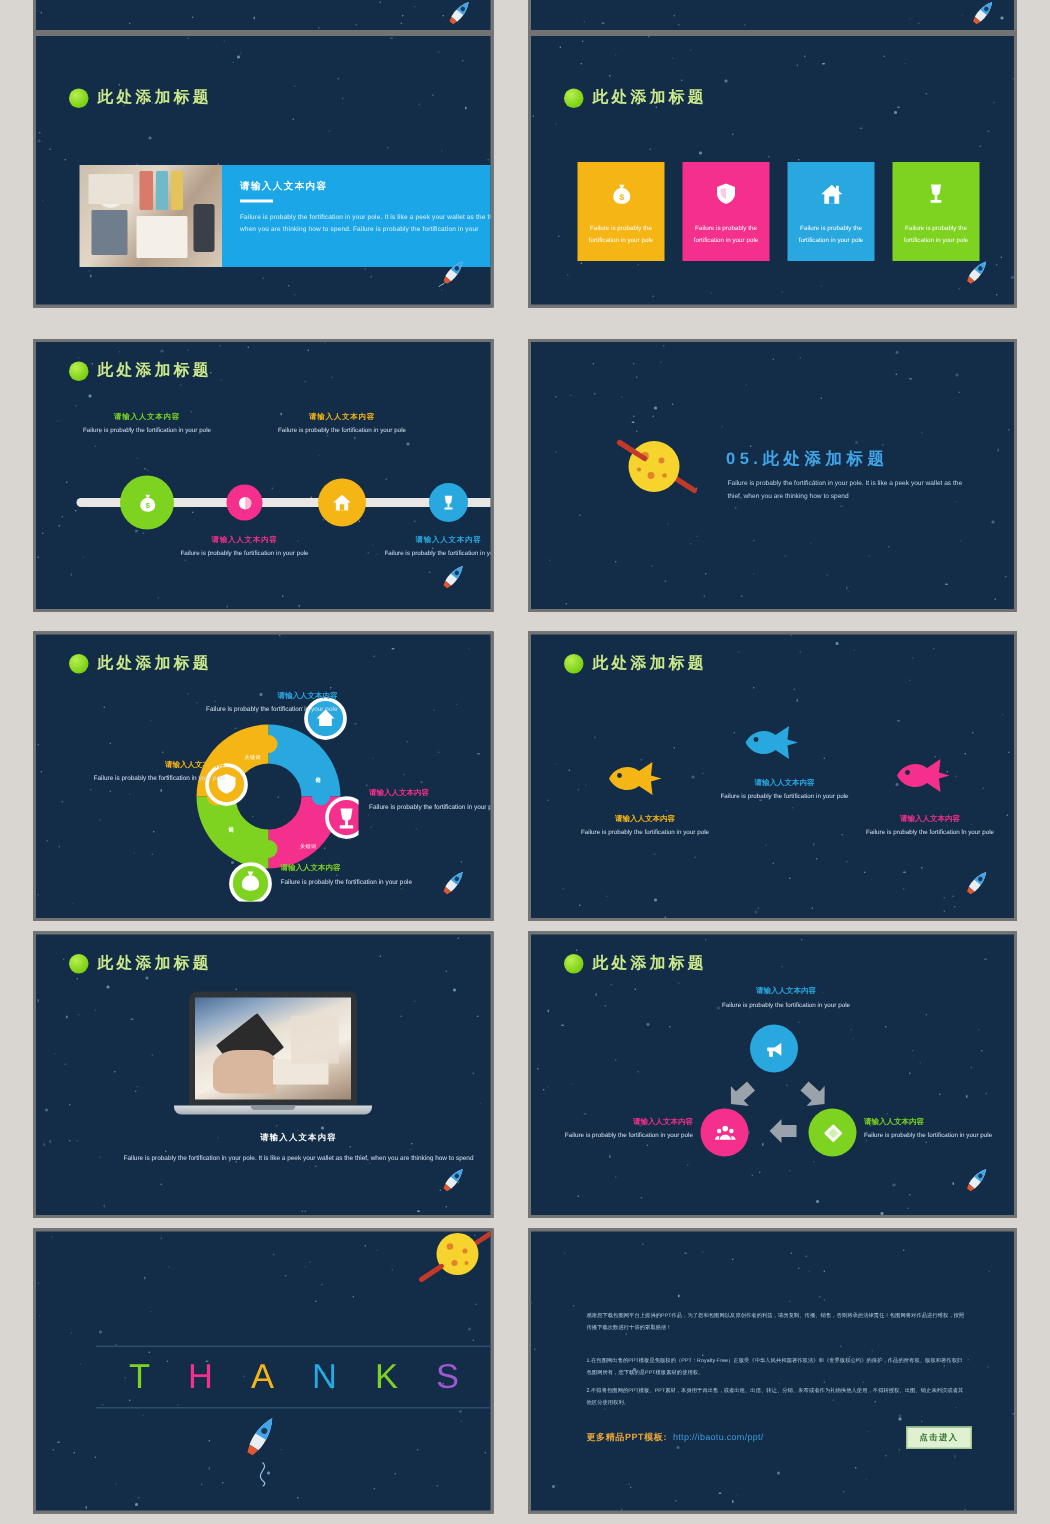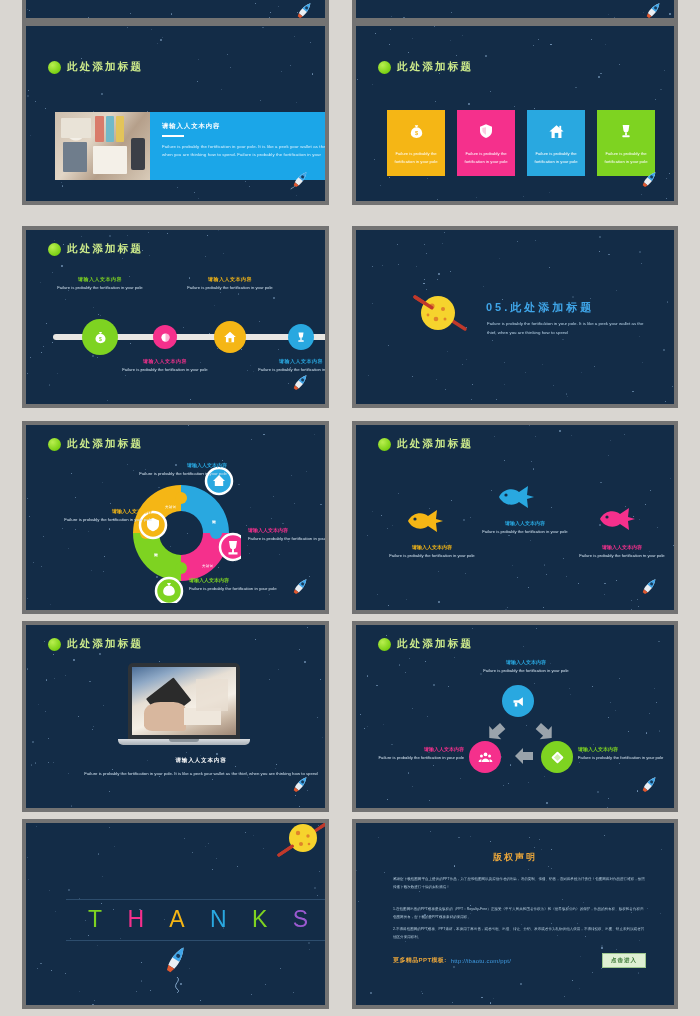--- a/index.html
+++ b/index.html
@@ -9,21 +9,21 @@
     font-family:"Liberation Sans", sans-serif;
     overflow:hidden;
   }
   .sheet{ position:relative; width:700px; height:1016px; }
 
   
   .slide{
     position:absolute;
     background:#132c47;
     overflow:hidden;
-    border:4px solid #737373;
+    border:2px solid #737373;
   }
   .stars{ position:absolute; inset:0; pointer-events:none; }
   .star{ position:absolute; background:#9fc4e8; border-radius:50%; opacity:.55; }
 
   
   .head{ position:absolute; display:flex; align-items:center; gap:6px; }
   .head .dot{
     width:13px; height:13px; border-radius:50%;
     background:radial-gradient(circle at 35% 32%, #b9ef4f 0%, #78cf12 72%, #63b70b 100%);
     flex:0 0 auto;
@@ -1248,21 +1248,20 @@
         <span class="star" style="left:228.8px;top:112.8px;width:1px;height:1px;opacity:0.56"></span>
         <span class="star" style="left:164.3px;top:160.2px;width:1.8px;height:1.8px;opacity:0.46"></span>
         <span class="star" style="left:96.0px;top:179.2px;width:1px;height:1px;opacity:0.49"></span>
         <span class="star" style="left:183.3px;top:15.7px;width:1px;height:1px;opacity:0.51"></span>
         <span class="star" style="left:66.1px;top:169.6px;width:1px;height:1px;opacity:0.55"></span>
         <span class="star" style="left:212.1px;top:83.4px;width:1px;height:1px;opacity:0.62"></span>
         <span class="star" style="left:113.6px;top:82.2px;width:1px;height:1px;opacity:0.72"></span>
         <span class="star" style="left:0.3px;top:46.9px;width:1px;height:1px;opacity:0.26"></span>
       </div>
 
-    <div class="cw-title" style="top:28px;">版权声明</div>
     <div class="cw-p" style="left:37px; top:53px; width:252px;">感谢您下载包图网平台上提供的PPT作品，为了您和包图网以及原创作者的利益，请勿复制、传播、销售，否则将承担法律责任！包图网将对作品进行维权，按照传播下载次数进行十倍的索取赔偿！</div>
     <div class="cw-p" style="left:37px; top:83px; width:252px;">1.在包图网出售的PPT模板是免版权的（PPT：Royalty-Free）正版受《中华人民共和国著作权法》和《世界版权公约》的保护，作品的所有权、版权和著作权归包图网所有，您下载的是PPT模板素材的使用权。</div>
     <div class="cw-p" style="left:37px; top:103px; width:252px;">2.不得将包图网的PPT模板、PPT素材，本身用于再出售，或者出租、出借、转让、分销、发布或者作为礼物供他人使用，不得转授权、出图、销止未列汉或者其他区分使用权利。</div>
 
     <div class="cw-foot" style="left:37px; top:133px;">
       <span class="lbl">更多精品PPT模板:</span>
       <span class="lnk">http://ibaotu.com/ppt/</span>
     </div>
     <div class="cw-btn" style="right:28px; top:130px;">点击进入</div>
   </div>

